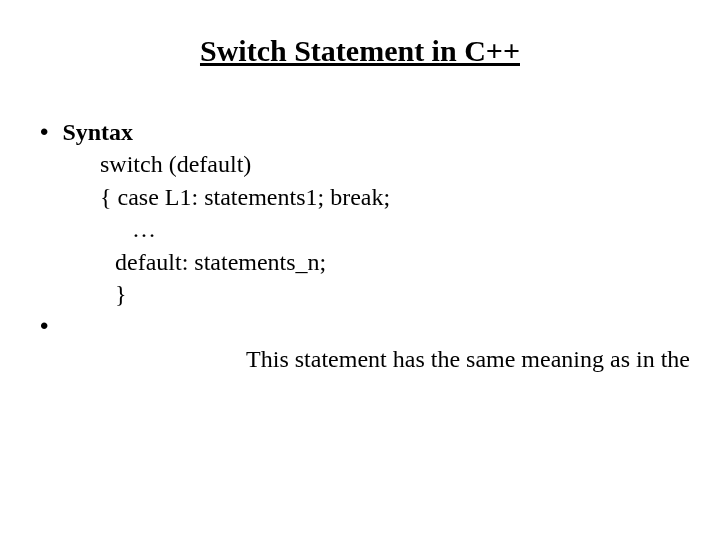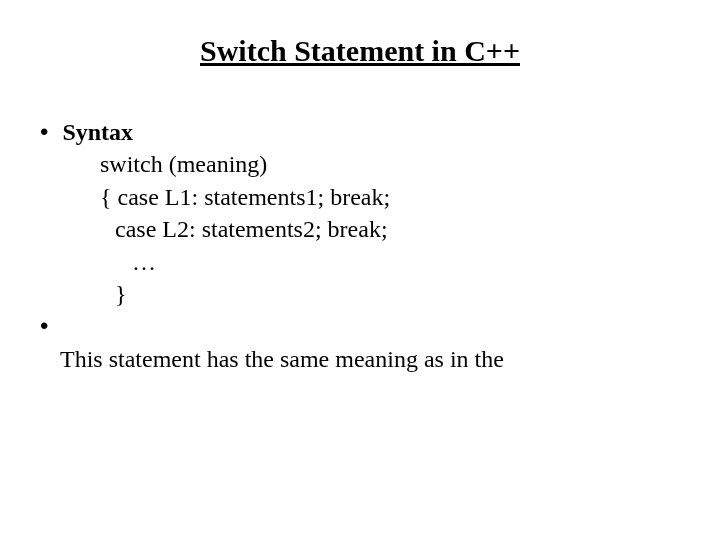--- a/index.html
+++ b/index.html
@@ -45,55 +45,56 @@
   }
   .btext-nou {
     font-weight: normal;
   }
   .indent-a { padding-left: 70px; }
   .indent-b { padding-left: 85px; }
   .indent-c { padding-left: 102px; }
   .para {
     padding-left: 30px;
     text-indent: -0px;
+    text-align: right;
   }
   .para-cont {
     padding-left: 56px;
   }
 </style>
 </head>
 <body>
 
 <div class="slide">
 
   <div class="title">Switch Statement in C++</div>
 
   <div class="content">
 
     <div class="bullet">
       <span class="dot">•</span>
       <span class="btext">Syntax</span>
     </div>
 
     <div class="indent-a">
-      <span class="btext-nou">switch</span><span> (meaning)</span>
+      <span class="btext-nou">switch</span><span> (default)</span>
     </div>
 
     <div class="indent-a">
       <span>{ </span><span class="btext-nou">case</span><span> L1: statements1; </span><span class="btext-nou">break</span><span>;</span>
     </div>
 
-    <div class="indent-b">
-      <span class="btext-nou">case</span><span> L2: statements2; </span><span class="btext-nou">break</span><span>;</span>
-    </div>
 
     <div class="indent-c">
       <span>…</span>
     </div>
 
+    <div class="indent-b">
+      <span class="btext-nou">default</span><span>: statements_n;</span>
+    </div>
 
     <div class="indent-b">
       <span>}</span>
     </div>
 
     <div class="bullet">
       <span class="dot">•</span>
     </div>
 
     <div class="para">This statement has the same meaning as in the</div>

